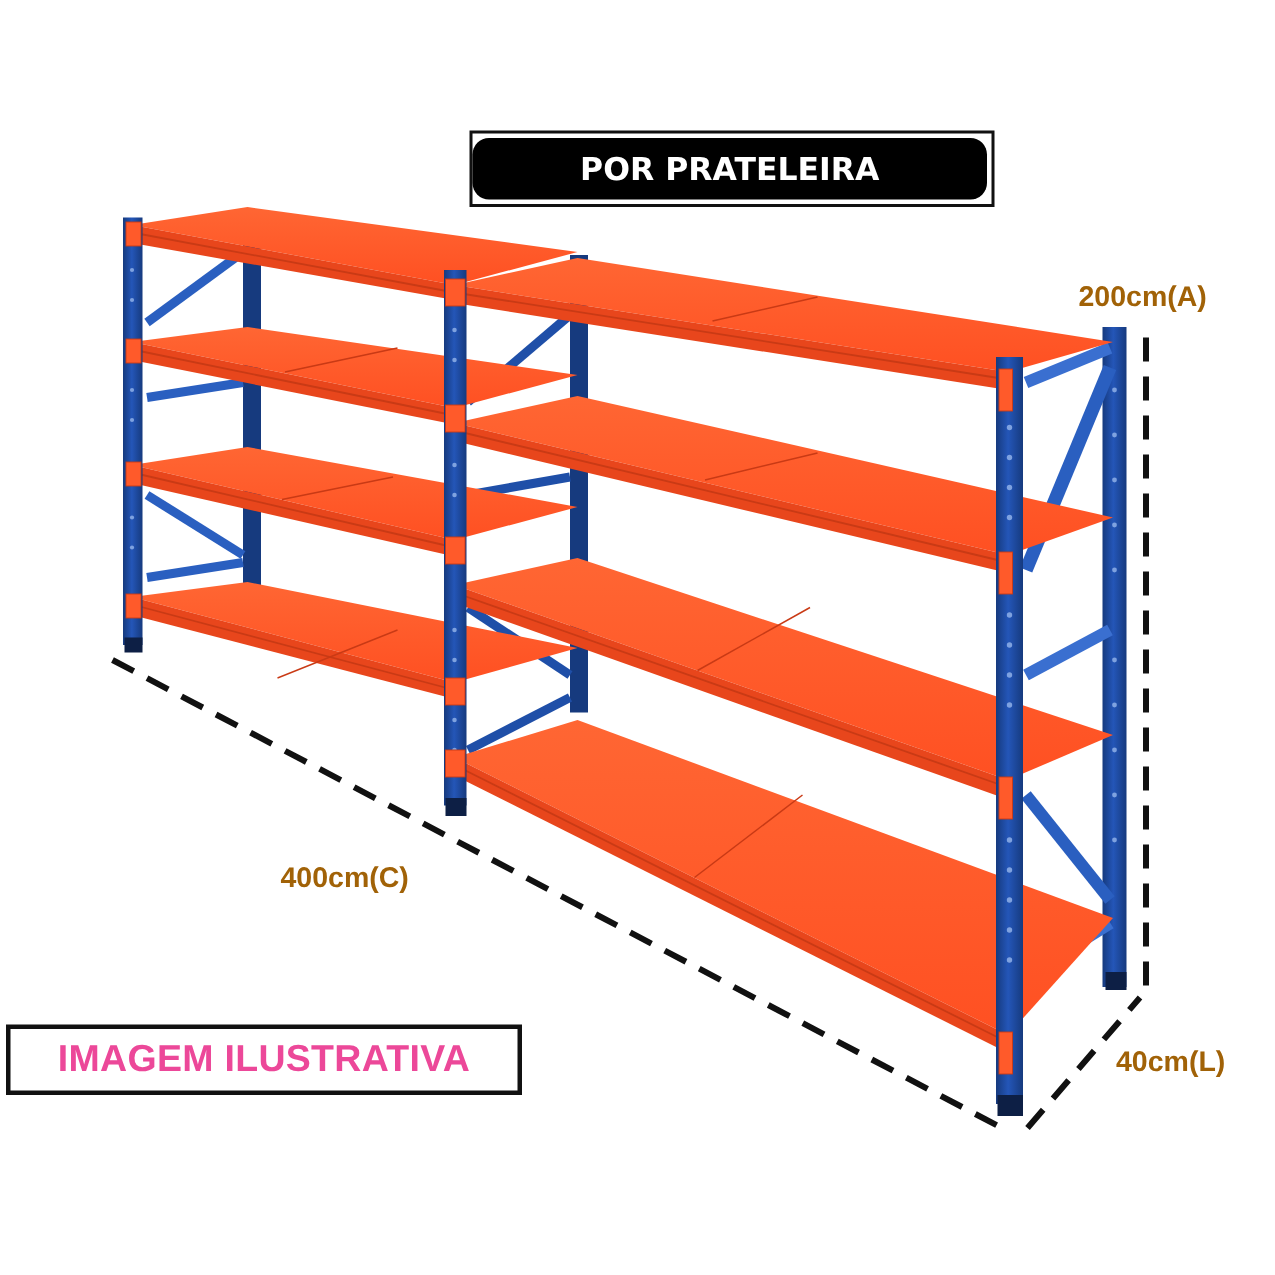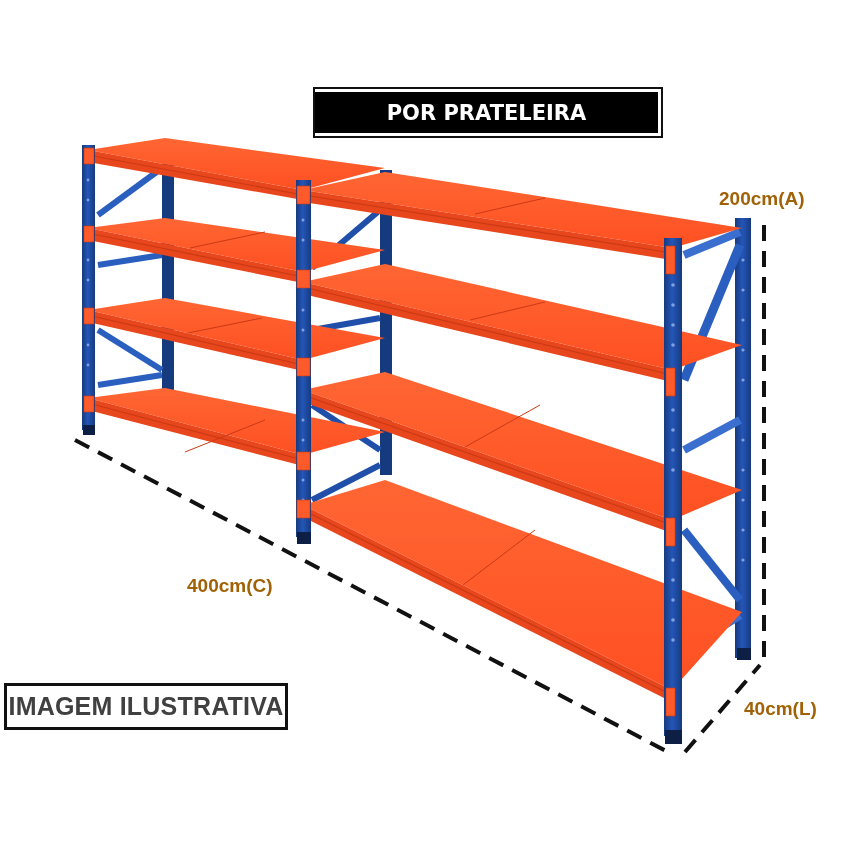--- a/index.html
+++ b/index.html
@@ -11,35 +11,35 @@
     position: absolute; left: 313px; top: 87px; width: 350px; height: 51px;
     border: 2px solid #111; box-sizing: border-box; display: flex; background: #fff;
   }
   .capacity-badge .weight {
     width: 98px; display: flex; align-items: center; justify-content: center;
     font-family: "DejaVu Sans", sans-serif; font-weight: 900; font-size: 20px; color: #111; letter-spacing: -0.5px;
   }
   .capacity-badge .per {
     flex: 1; background: #000; color: #fff; margin: 3px 3px 3px 0;
     display: flex; align-items: center; justify-content: center;
-    font-family: "DejaVu Sans", sans-serif; font-weight: 900; font-size: 21px; letter-spacing: 0;
+    font-family: "DejaVu Sans", sans-serif; font-weight: 900; font-size: 21px; letter-spacing: 0; border-radius: 11px;
   }
 
   .dim-label {
     position: absolute; font-family: "Liberation Sans", sans-serif; font-weight: 700; font-size: 19px; color: #a16207; white-space: nowrap;
   }
   .dim-height { left: 719px; top: 188px; }
   .dim-length { left: 187px; top: 575px; }
   .dim-depth  { left: 744px; top: 698px; }
 
   .illustrative-badge {
-    position: absolute; left: 4px; top: 683px; width: 284px; height: 47px;
+    position: absolute; left: 4px; top: 683px; width: 344px; height: 47px;
     border: 3px solid #111; box-sizing: border-box; background: #fff;
     display: flex; align-items: center; justify-content: center;
-    font-family: "Liberation Sans", sans-serif; font-weight: 700; font-size: 25px; color: #404040; letter-spacing: 0.2px;
+    font-family: "Liberation Sans", sans-serif; font-weight: 700; font-size: 25px; color: #ec4899; letter-spacing: 0.2px;
   }
 </style>
 </head>
 <body>
 
 <div class="stage">
 
   <svg class="rack" viewBox="0 0 850 850" xmlns="http://www.w3.org/2000/svg">
     <defs>
       <linearGradient id="postGrad" x1="0" x2="1" y1="0" y2="0">

